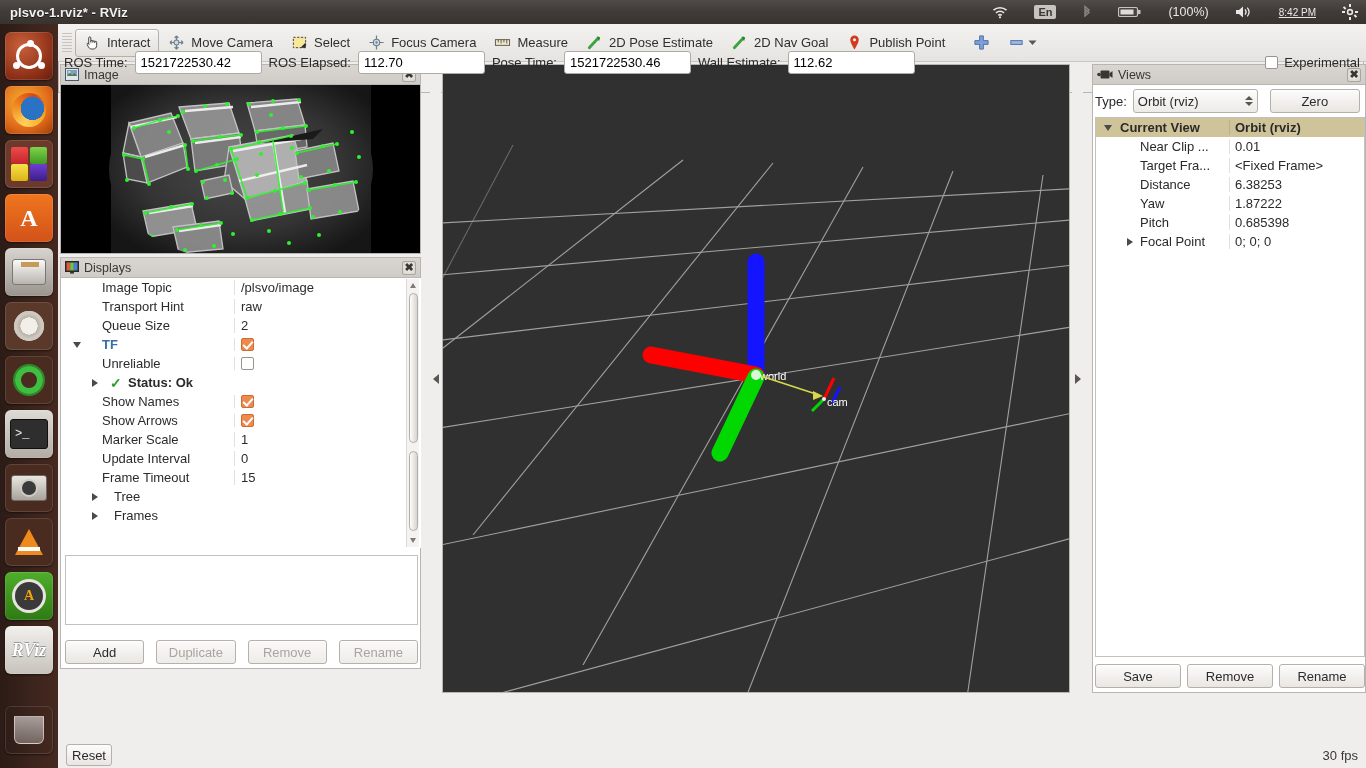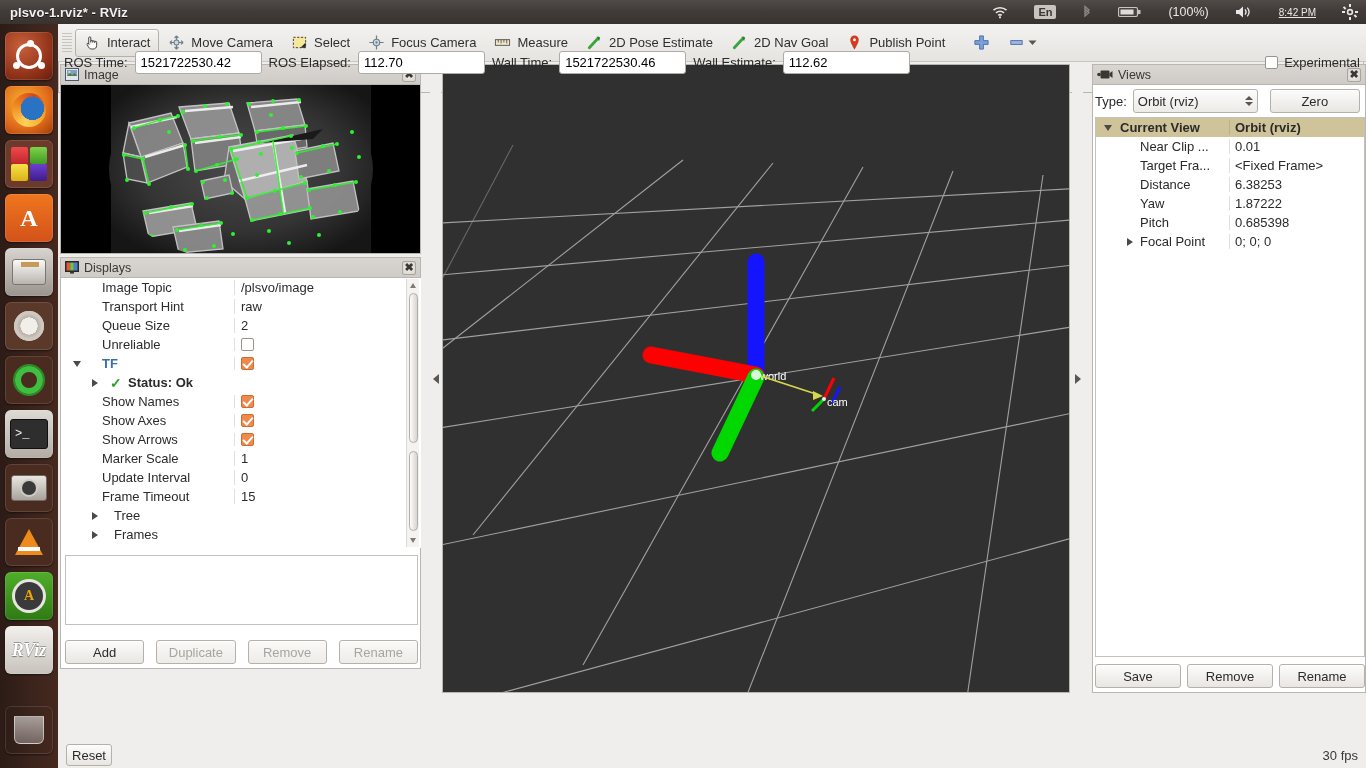--- a/index.html
+++ b/index.html
@@ -626,46 +626,40 @@
           </div>
           <div class="row" style="position: relative;">
             <span class="key">Transport Hint</span>
             <span class="val">raw</span>
           </div>
           <div class="row" style="position: relative;">
             <span class="key">Queue Size</span>
             <span class="val">2</span>
           </div>
           <div class="row" style="position: relative;">
-            <span class="key">Unreliable</span>
-            <span class="val">
-              <span class="cb"></span>
-            </span>
-          </div>
-          <div class="row" style="position: relative;">
             <span class="tri down" style="left: 11px; top: 7px;"></span>
             <span class="key" style="color: rgb(58, 110, 165); font-weight: bold;">TF</span>
             <span class="val">
               <span class="cb on"></span>
             </span>
           </div>
+          <div class="row" style="position: relative;">
+            <span class="key">Unreliable</span>
+            <span class="val">
+              <span class="cb"></span>
+            </span>
+          </div>
           <div class="row sub" style="position: relative;">
             <span class="tri right" style="left: 30px; top: 6px;"></span>
             <span class="key" style="font-weight: bold; padding-left: 66px;">Status: Ok</span>
             <span style="position: absolute; left: 48px; top: 2px; color: rgb(47, 158, 47); font-weight: bold; font-size: 14px;">✓</span>
             <span class="val"></span>
           </div>
           <div class="row" style="position: relative;">
             <span class="key">Show Names</span>
-            <span class="val">
-              <span class="cb on"></span>
-            </span>
-          </div>
-          <div class="row" style="position: relative;">
-            <span class="key">Show Axes</span>
             <span class="val">
               <span class="cb on"></span>
             </span>
           </div>
           <div class="row" style="position: relative;">
             <span class="key">Show Arrows</span>
             <span class="val">
               <span class="cb on"></span>
             </span>
           </div>
@@ -830,21 +824,21 @@
           </svg>
         <span class="tname">Time</span>
         <span class="pclose">✖</span>
       </div>
 
       <div id="timeRow">
         <span>ROS Time:</span>
         <span class="tinput" style="width:127px;">1521722530.42</span>
         <span>ROS Elapsed:</span>
         <span class="tinput" style="width:127px;">112.70</span>
-        <span>Wall Time:</span>
+        <span>Pose Time:</span>
         <span class="tinput" style="width:127px;">1521722530.46</span>
         <span>Wall Estimate:</span>
         <span class="tinput" style="width:127px;">112.62</span>
         <span id="expBox">
           <span class="cb"></span>
           <span>Experimental</span>
         </span>
       </div>
 
       <div id="timeFoot">

